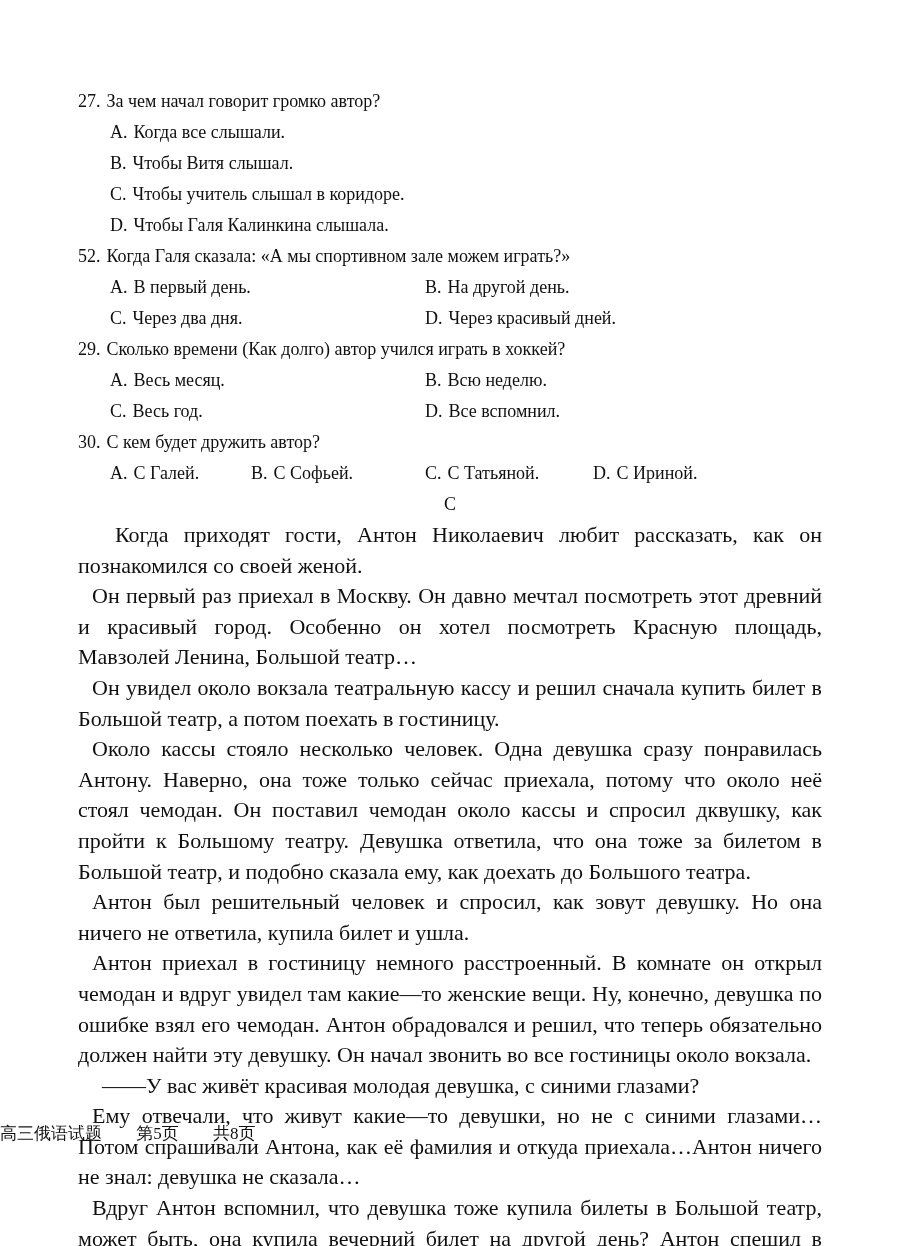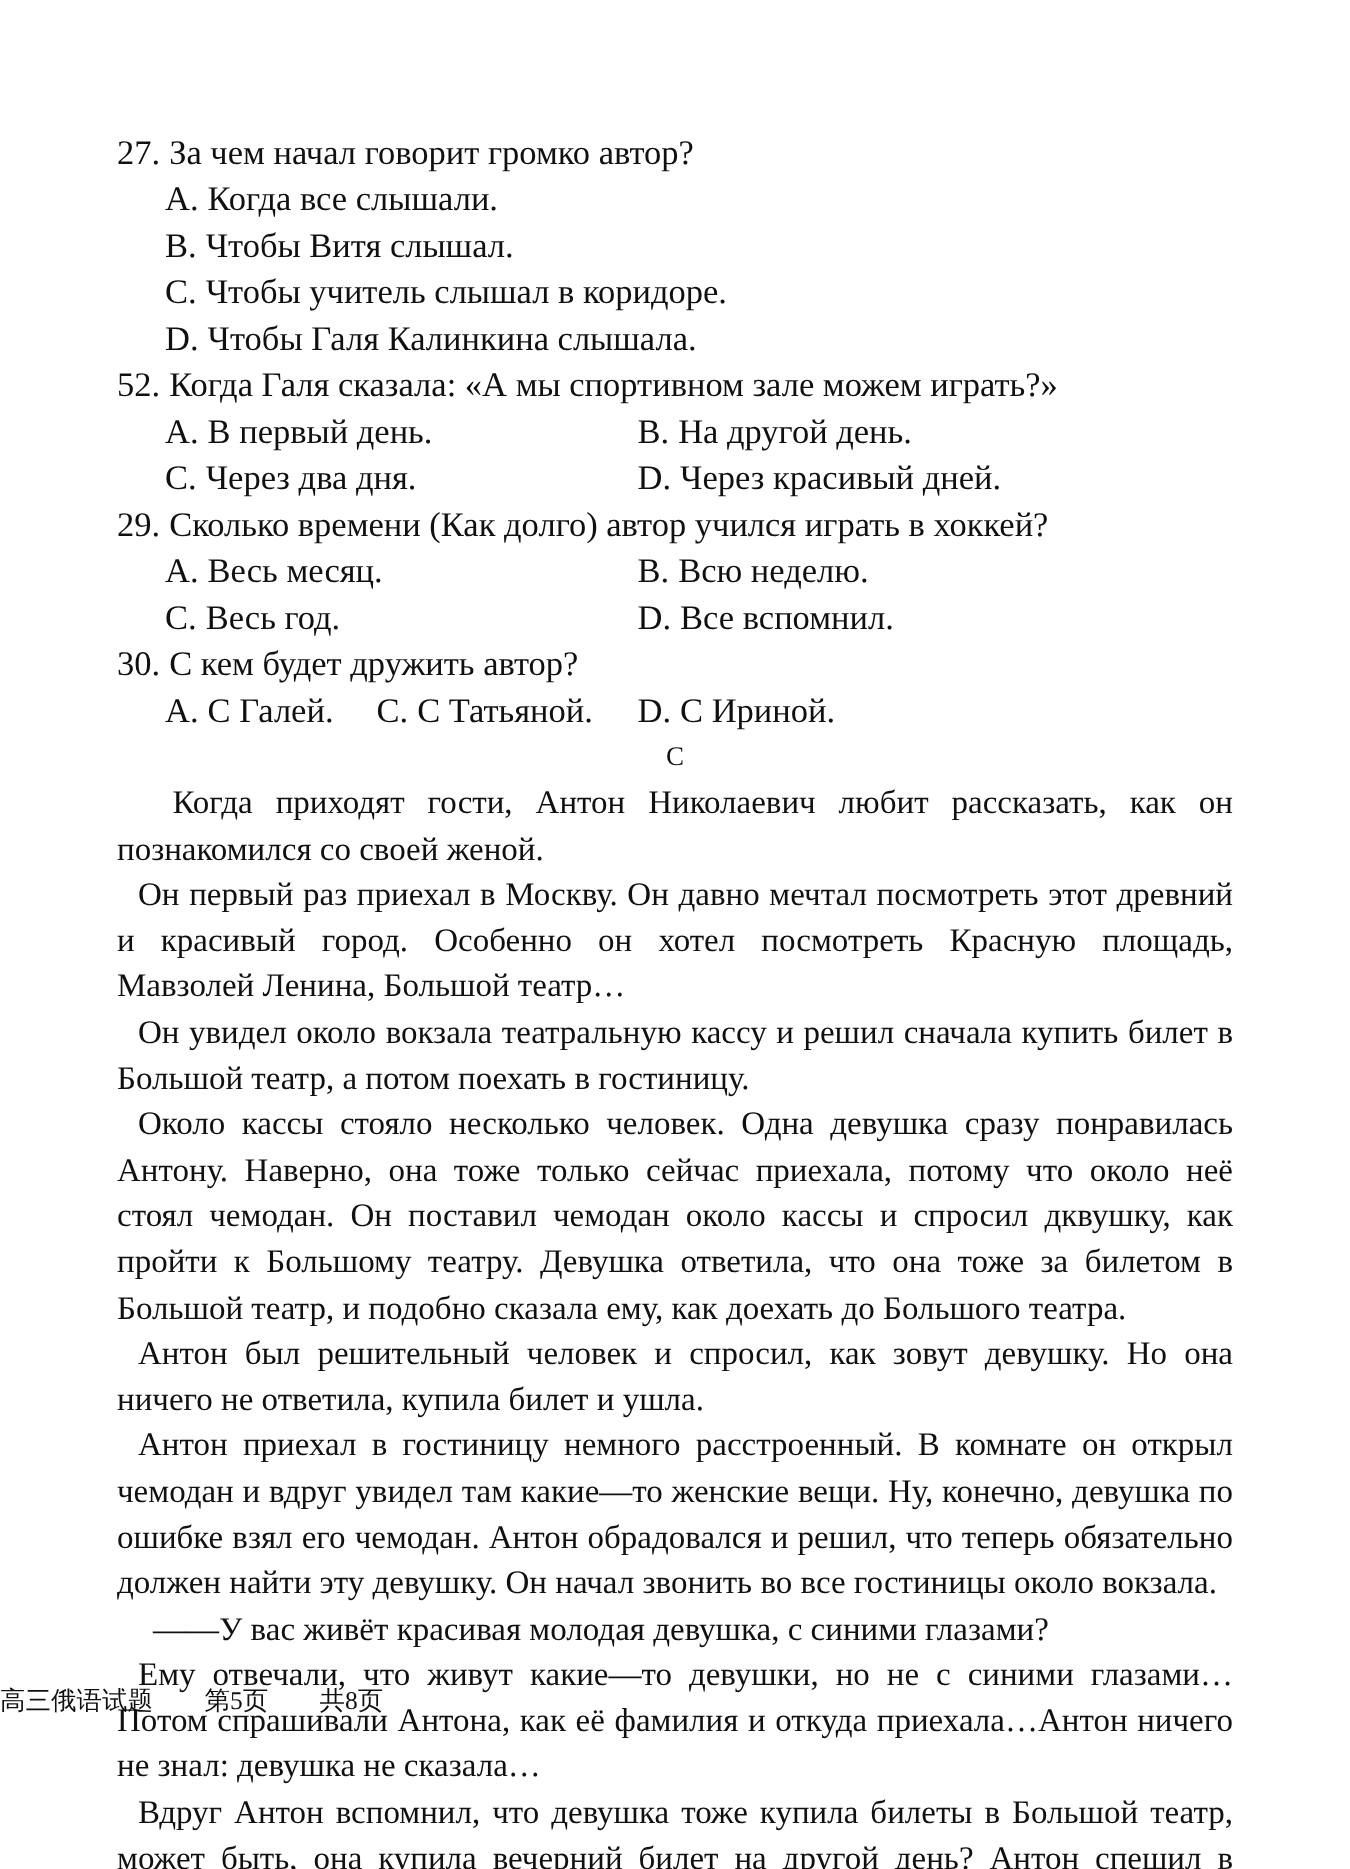--- a/index.html
+++ b/index.html
@@ -17,21 +17,21 @@
   }
   .page {
     position: relative;
     width: 900px;
     height: 1246px;
     box-sizing: border-box;
     padding: 86px 78px 0 78px;
   }
   
   .questions {
-    font-size: 23px;
+    font-size: 18px;
     line-height: 31px;
   }
   .question-block { margin: 0; }
   .q-title { white-space: nowrap; }
   .q-num { margin-right: 6px; }
   .opt-line { padding-left: 32px; }
   .opt-row {
     padding-left: 32px;
     display: flex;
   }
@@ -104,20 +104,21 @@
         </div>
         <div class="opt-row layout-2col">
           <span class="opt"><span class="opt-label">C.</span><span class="opt-text">Весь год.</span></span>
           <span class="opt"><span class="opt-label">D.</span><span class="opt-text">Все вспомнил.</span></span>
         </div>
       </div>
       <div class="question-block">
         <div class="q-title"><span class="q-num">30.</span><span class="q-text">С кем будет дружить автор?</span></div>
         <div class="opt-row layout-4col">
           <span class="opt"><span class="opt-label">A.</span><span class="opt-text">С Галей.</span></span>
+          <span class="opt"><span class="opt-label">B.</span><span class="opt-text">С Софьей.</span></span>
           <span class="opt"><span class="opt-label">C.</span><span class="opt-text">С Татьяной.</span></span>
           <span class="opt"><span class="opt-label">D.</span><span class="opt-text">С Ириной.</span></span>
         </div>
       </div>
     </section>
 
   <div class="section-header">C</div>
 
   <section class="passage">
       <p class="para indent-lg">Когда приходят гости, Антон Николаевич любит рассказать, как он познакомился со своей женой.</p>

